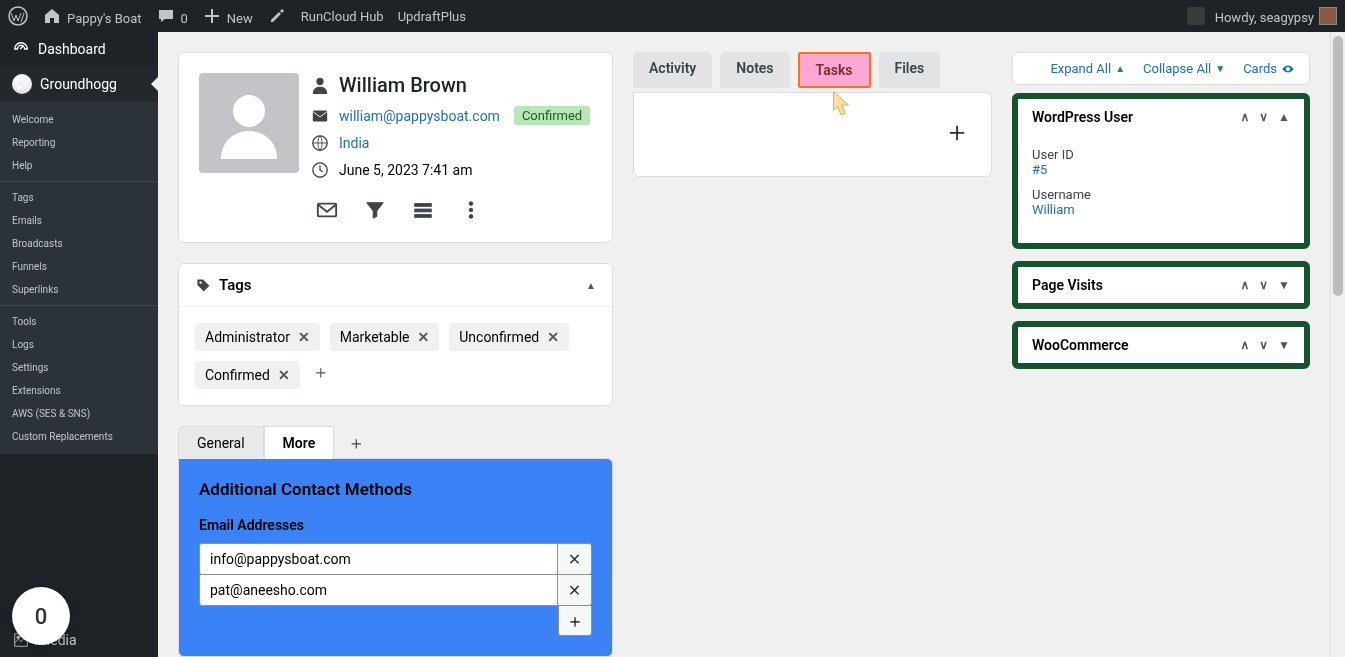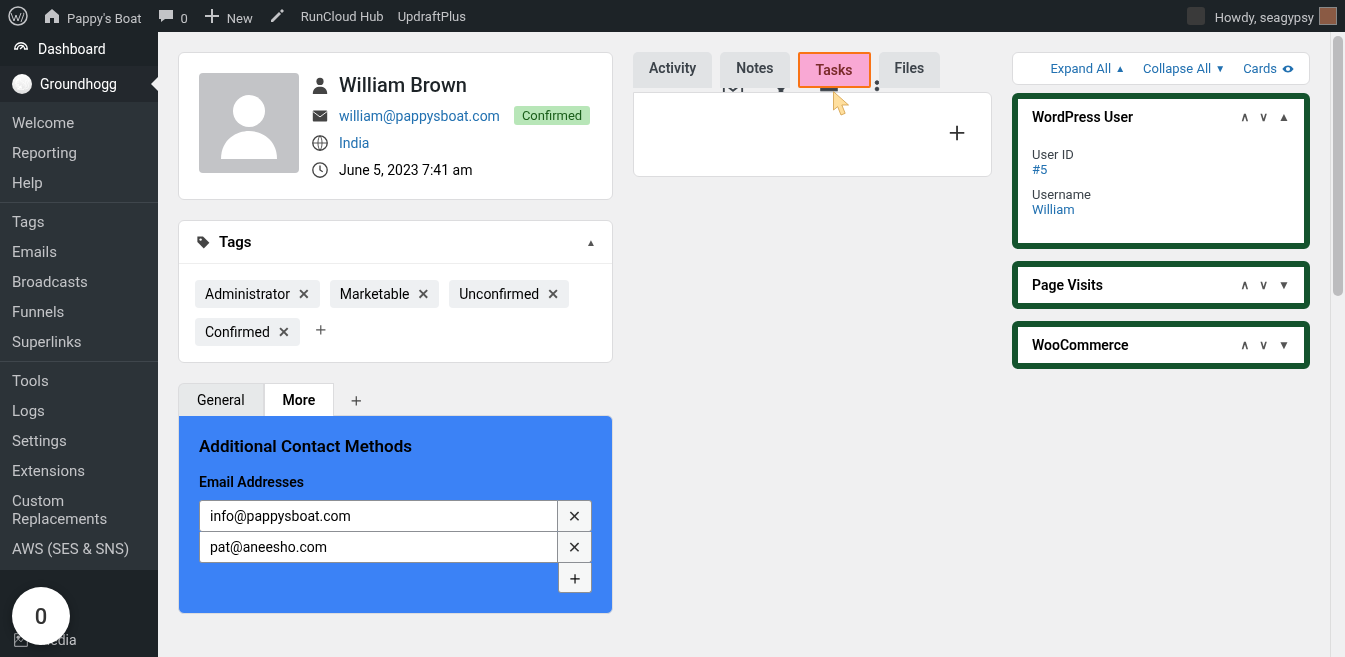--- a/index.html
+++ b/index.html
@@ -14,36 +14,36 @@
     .admin-bar .avatar { width: 18px; height: 18px; background: #8a5a44; border:1px solid #888; }
     .gh-chip-img { width:18px; height:18px; background:#3a3a3a; border-radius:3px; }
 
     
     .sidebar { position: absolute; top: 32px; left: 0; width: 158px; height: calc(100% - 32px); background: #1d2327; color: #c3c4c7; font-size: 14px; }
     .sidebar-item { padding: 8px 12px; display: flex; align-items: center; gap: 8px; cursor: pointer; }
     .sidebar-item.dash { color:#fff; }
     .sidebar-item.active-plugin { background: #23282d; color: #fff; font-weight:400; position:relative;text-align:right; }
     .sidebar-item.active-plugin .arrow-pointer { position:absolute; right:-1px; top:50%; transform:translateY(-50%); width:0; height:0; border-top:8px solid transparent; border-bottom:8px solid transparent; border-right:8px solid #f0f0f1; }
     .sidebar-sub { background: #2c3338; padding: 6px 0; }
-    .sidebar-sub .sidebar-subitem { padding: 6px 12px; font-size: 15px; color: #c3c4c7; cursor:pointer; }
+    .sidebar-sub .sidebar-subitem { padding: 6px 12px; font-size: 10px; color: #c3c4c7; cursor:pointer; }
     .sidebar-sub .sidebar-subitem.active { color: #fff; font-weight: 600; }
     .sidebar-icon { width: 18px; height: 18px; fill: currentColor; }
     .gh-logo { width:20px; height:20px; border-radius:50%; background: linear-gradient(#fff, #e0e0e0); display:flex; align-items:center; justify-content:center; }
     .gh-logo::after { content:"🐿"; font-size:12px; }
 
     
     .main { position: absolute; top: 32px; left: 158px; right: 15px; bottom: 0; padding: 20px; overflow-y: auto; display:flex; gap:20px; align-items:flex-start; }
     .col1 { width: 435px; display:flex; flex-direction:column; gap:20px; }
     .col2 { flex:1; }
     .col3 { width: 298px; }
 
     .card { background:#fff; border:1px solid #dcdcde; border-radius:6px; }
 
     
-    .contact-head { padding: 20px; display:flex; gap:15px; flex-direction: row;}
+    .contact-head { padding: 20px; display:flex; gap:15px; flex-direction: column;}
     .contact-head-row { display:flex; gap:12px; }
     .avatar-lg { width: 100px; height:100px; background:#c3c4c7; border-radius:4px; display:flex; align-items:center; justify-content:center; }
     .avatar-lg svg { width:80px; height:80px; fill:#fff; }
     .contact-info { flex:1; display:flex; flex-direction:column; gap:9px; }
     .info-line { display:flex; align-items:center; gap:10px; font-size:14px; }
     .info-line .ico { width:18px; height:18px; fill:#444; color:#444; display:flex; align-items:center; justify-content:center; }
     .contact-name { font-size:20px; font-weight:500; color:#1d2327; }
     .email-link, .link-txt { color:#2271b1; text-decoration:none; }
     .status-badge { background:#b8e6b8; color:#1a5e1a; padding:2px 8px; border-radius:3px; font-size:13px; margin-left:4px;}
     .contact-actions { display:flex; gap:24px; padding-left:116px; margin-top:4px;}
@@ -174,22 +174,22 @@
       <div class="sidebar-subitem">Tags</div>
       <div class="sidebar-subitem">Emails</div>
       <div class="sidebar-subitem">Broadcasts</div>
       <div class="sidebar-subitem">Funnels</div>
       <div class="sidebar-subitem">Superlinks</div>
       <div style="height: 1px; background: rgb(63, 70, 76); margin: 4px 0px;"></div>
       <div class="sidebar-subitem">Tools</div>
       <div class="sidebar-subitem">Logs</div>
       <div class="sidebar-subitem">Settings</div>
       <div class="sidebar-subitem">Extensions</div>
+      <div class="sidebar-subitem">AWS (SES &amp; SNS)</div>
       <div class="sidebar-subitem">Custom Replacements</div>
-      <div class="sidebar-subitem">AWS (SES &amp; SNS)</div>
     </div>
   <div class="sidebar-item" style="position:absolute; bottom:0; width:100%;">
     <svg class="sidebar-icon" viewBox="0 0 20 20">
         <circle cx="7" cy="7" r="2"></circle>
         <path d="M3 3h14v14H3zM3 13l4-4 3 3 4-5 3 4" fill="none" stroke="currentColor"></path>
       </svg>
     <span>Media</span>
   </div>
 </div>
 

